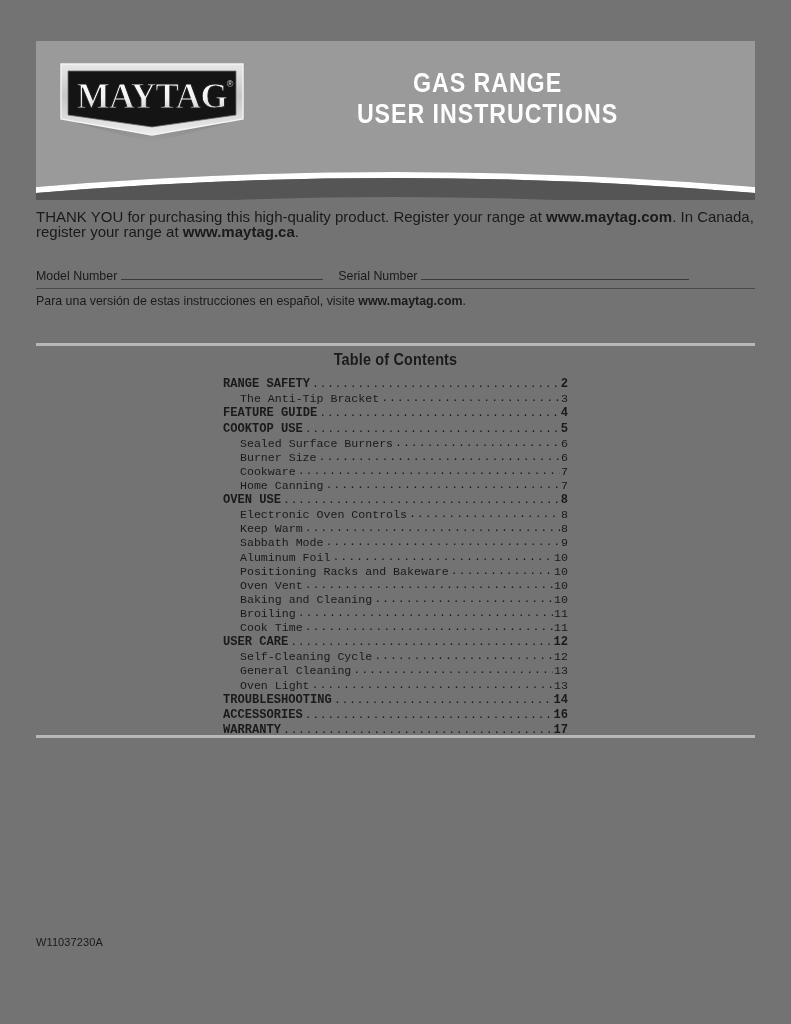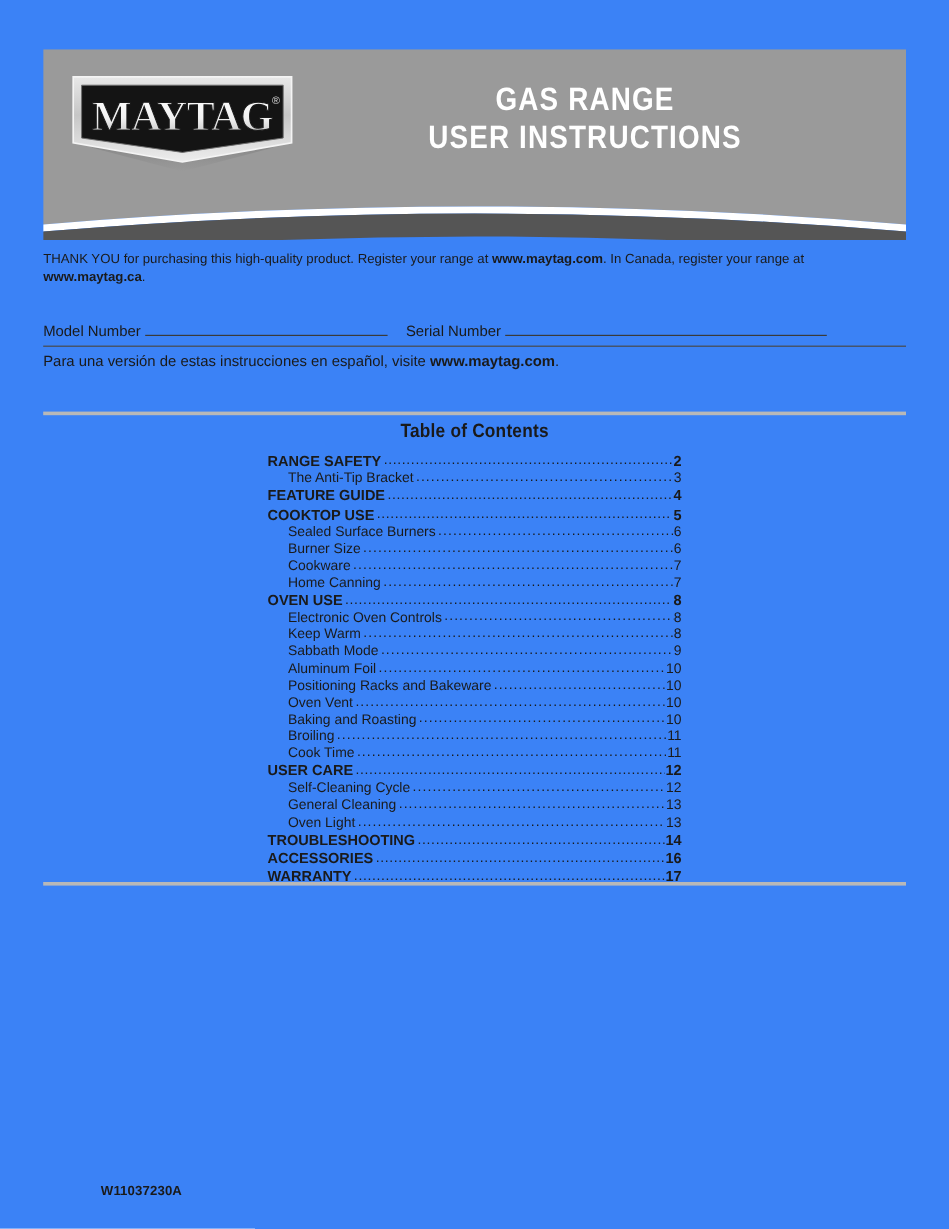--- a/index.html
+++ b/index.html
@@ -12,21 +12,21 @@
     height: 1024px;
     position: relative;
     font-family: "Liberation Sans", sans-serif;
     color: #1a1a1a;
     overflow: hidden;
   }
 
   .page {
     position: absolute;
     inset: 0;
-    background: #3b82f6;
+    background: #737373;
     padding-left: 37px;
   }
 
   
   .header-banner {
     position: absolute;
     left: 36px;
     top: 41px;
     width: 719px;
     height: 159px;
@@ -64,21 +64,21 @@
     height: 88px;
   }
   .logo-wrap svg { display: block; }
 
   
   .intro {
     position: absolute;
     left: 36px;
     top: 209px;
     width: 719px;
-    font-size: 11px;
+    font-size: 15px;
     line-height: 15.4px;
     color: #1a1a1a;
   }
   .intro p { margin: 0 0 6px 0; }
   .intro b { font-weight: bold; }
 
   .numbers-row {
     position: absolute;
     left: 36px;
     top: 268px;
@@ -166,20 +166,21 @@
     width: 345px;
   }
   .toc-row {
     display: flex;
     align-items: flex-start;
     width: 100%;
     font-size: 11.6px;
     line-height: 14.1px;
     color: #1a1a1a;
     white-space: nowrap;
+    font-family: Liberation Mono, monospace;
   }
   .toc-row.major {
     font-weight: bold;
     font-size: 12.1px;
     line-height: 15.2px;
   }
   .toc-row.sub .toc-label { padding-left: 17px; }
   .toc-label { flex: 0 0 auto; }
   .toc-dots {
     flex: 1 1 auto;
@@ -194,26 +195,25 @@
   .toc-row.major .toc-dots { font-weight: normal; letter-spacing: 0.55px; }
   .toc-page {
     flex: 0 0 auto;
     text-align: right;
   }
 
   
   .footer-code {
     position: absolute;
     left: 36px;
-    top: 987px;
+    top: 936px;
     font-size: 11px;
-    font-weight: bold;
+    font-weight: normal;
     color: #1a1a1a;
     letter-spacing: 0.1px;
-    margin-left: 48px;
   }
 </style>
 </head>
 <body>
 
 <div class="page">
 
   <div class="header-banner">
     <svg viewBox="0 0 719 159" xmlns="http://www.w3.org/2000/svg" aria-hidden="true">
       <defs>
@@ -357,21 +357,21 @@
         <span class="toc-label">Positioning Racks and Bakeware</span>
         <span class="toc-dots">..........................................................................................................................</span>
         <span class="toc-page">10</span>
       </div>
       <div class="toc-row sub">
         <span class="toc-label">Oven Vent</span>
         <span class="toc-dots">..........................................................................................................................</span>
         <span class="toc-page">10</span>
       </div>
       <div class="toc-row sub">
-        <span class="toc-label">Baking and Roasting</span>
+        <span class="toc-label">Baking and Cleaning</span>
         <span class="toc-dots">..........................................................................................................................</span>
         <span class="toc-page">10</span>
       </div>
       <div class="toc-row sub">
         <span class="toc-label">Broiling</span>
         <span class="toc-dots">..........................................................................................................................</span>
         <span class="toc-page">11</span>
       </div>
       <div class="toc-row sub">
         <span class="toc-label">Cook Time</span>

